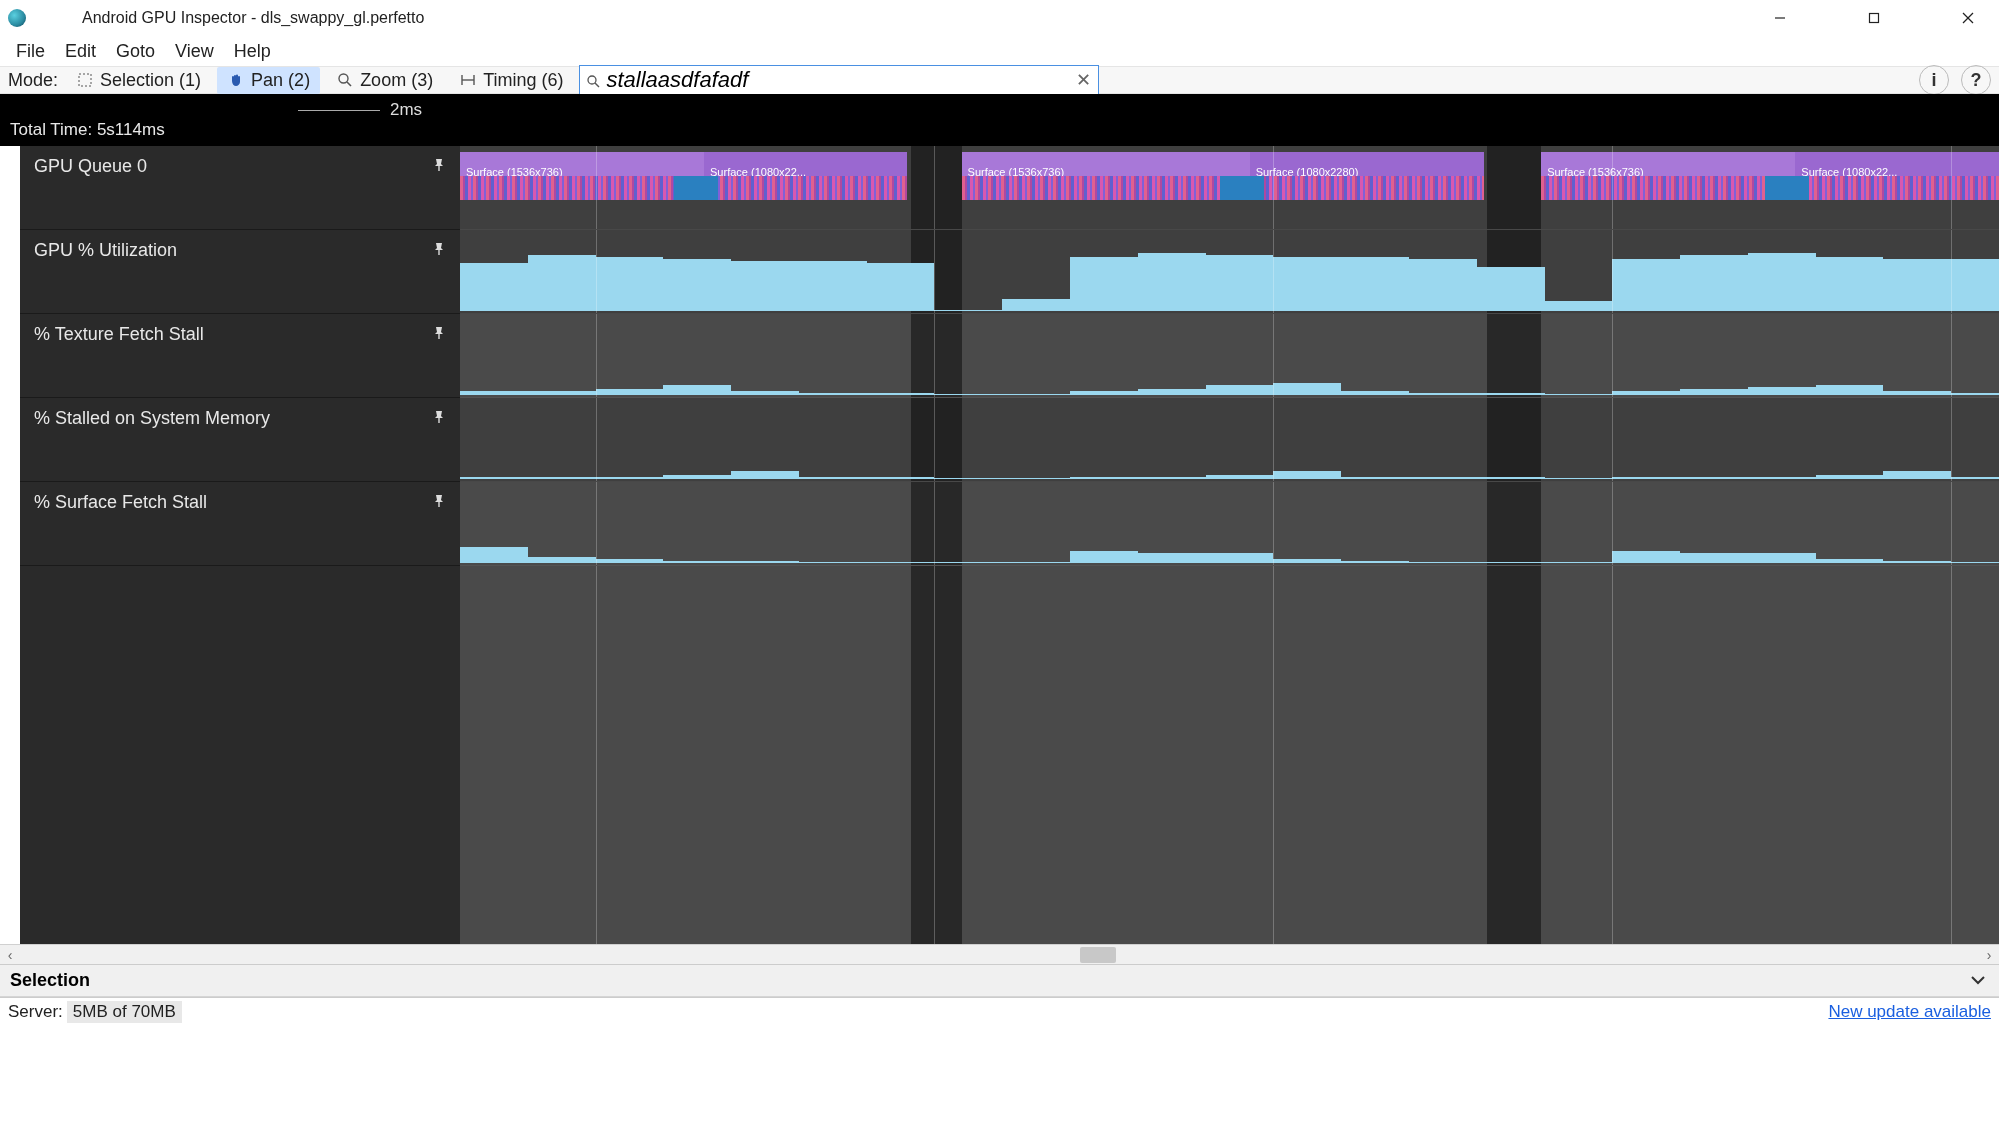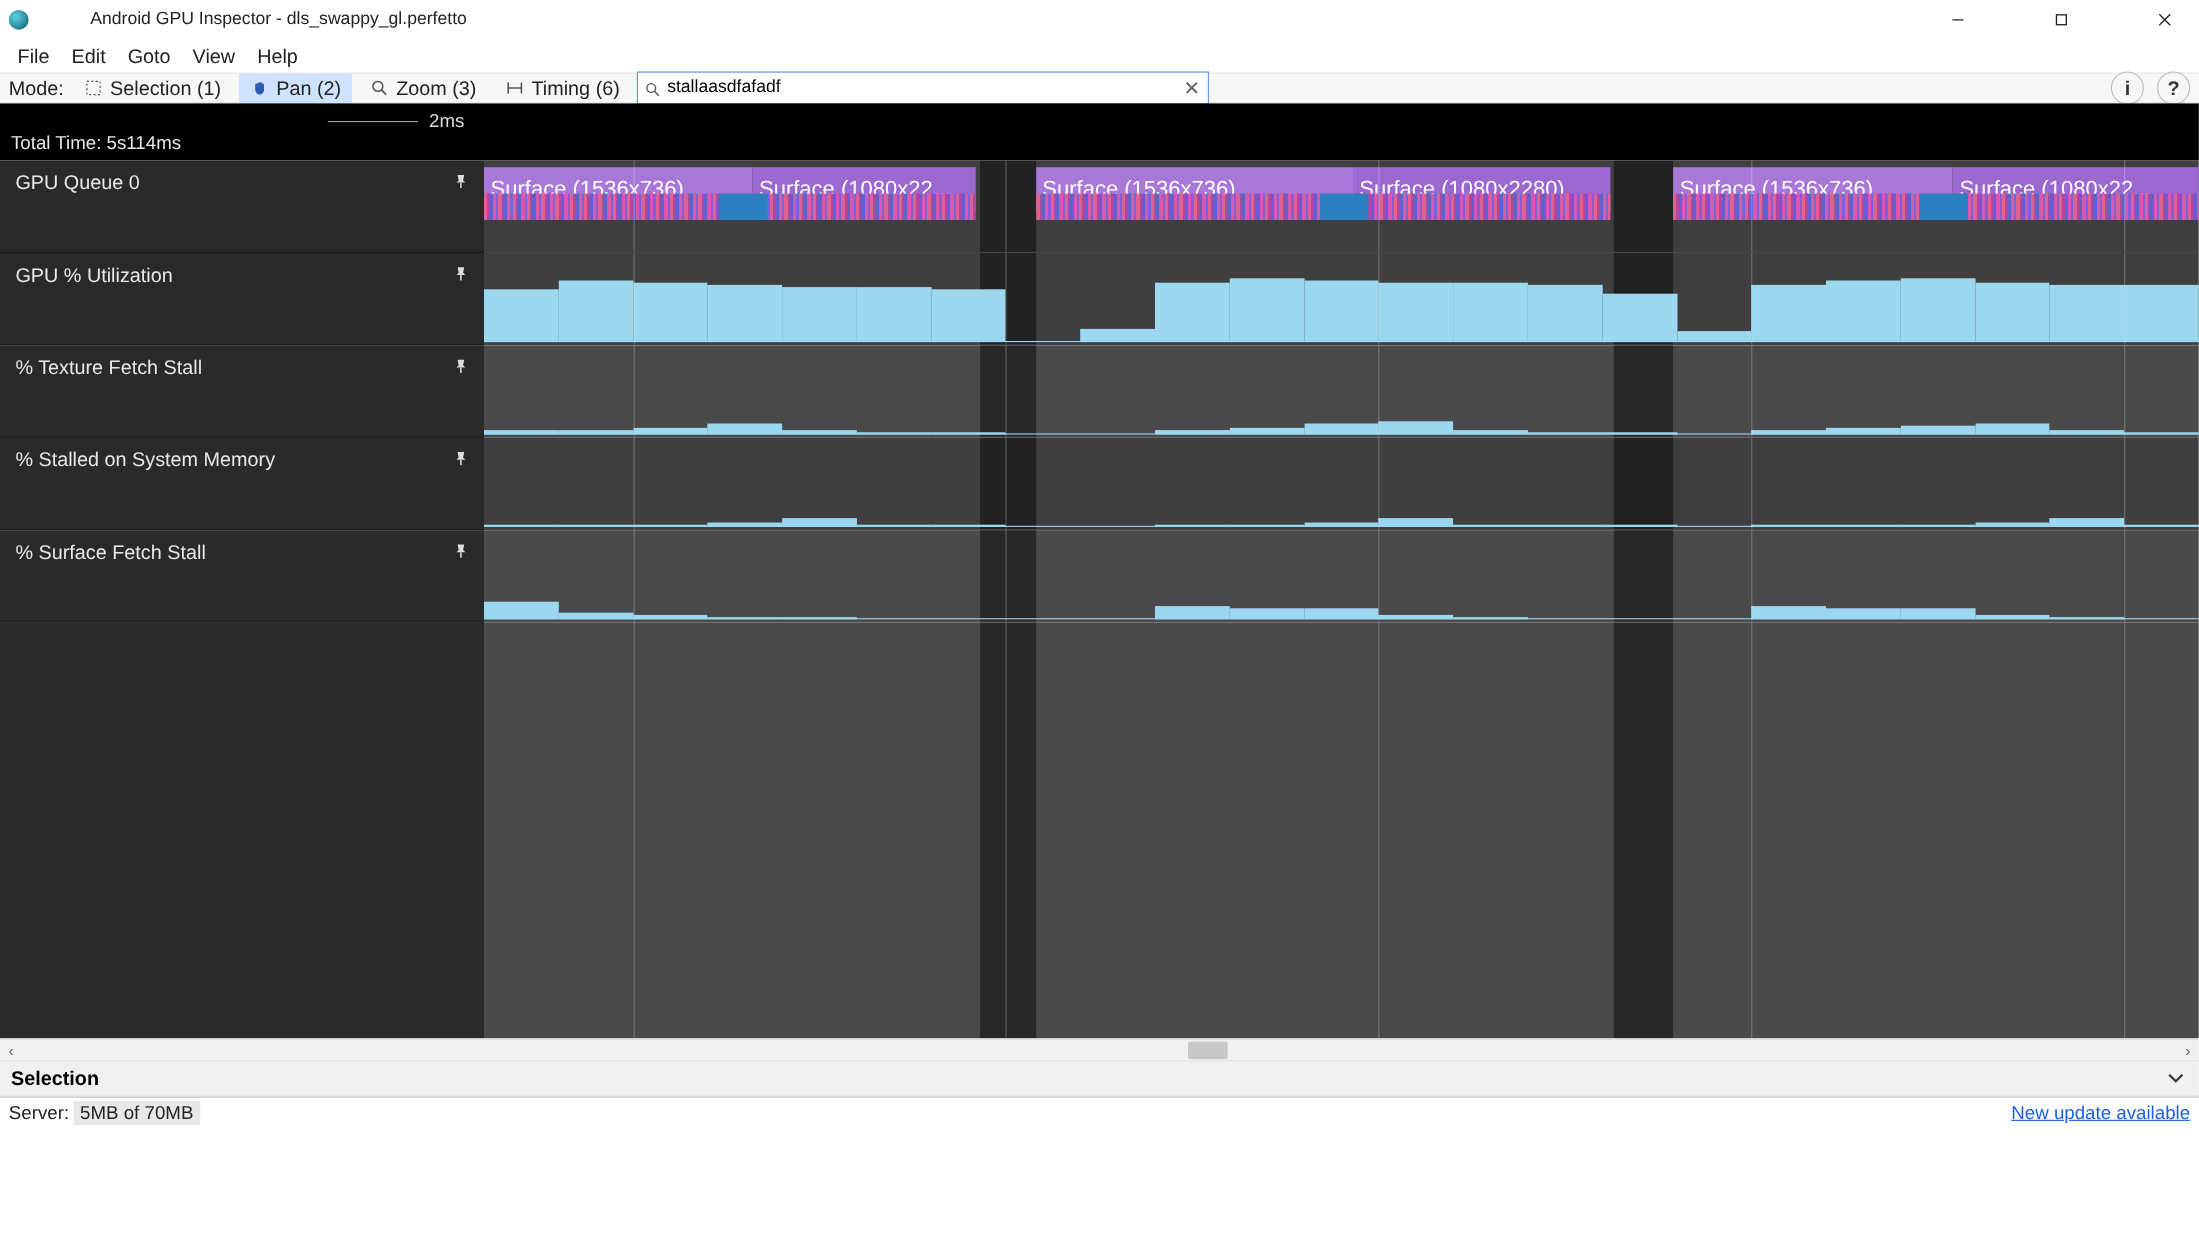--- a/index.html
+++ b/index.html
@@ -18,54 +18,54 @@
 
 
 .toolbar { height: 28px; background: #f7f7f7; border-top: 1px solid #e5e5e5; border-bottom: 1px solid #e5e5e5; display: flex; align-items: center; padding: 0 8px; font-size: 18px; color: #222; gap: 6px; }
 .toolbar .mode-label { margin-right: 2px; }
 .toolbar .mode-btn { display: flex; align-items: center; gap: 6px; padding: 3px 10px; border-radius: 2px; cursor: default; }
 .toolbar .mode-btn.active { background: #cfe3ff; }
 .toolbar .mode-btn .glyph { width: 18px; height: 18px; display: inline-flex; align-items: center; justify-content: center; }
 .toolbar .spacer { flex: 1; }
 .toolbar .search-wrap { display: flex; align-items: center; border: 1px solid #4a90e2; background: #fff; height: 30px; width: 520px; padding: 0 6px; }
 .toolbar .search-wrap .search-icon { width: 16px; height: 16px; margin-right: 4px; }
-.toolbar .search-wrap input { border: 0; outline: 0; flex: 1; font-size: 16px; background: transparent; }
+.toolbar .search-wrap input { border: 0; outline: 0; flex: 1; font-size: 22px; background: transparent; font-style: italic; }
 .toolbar .search-wrap .clear { width: 18px; height: 18px; cursor: default; color: #666; text-align: center; line-height: 18px; }
 .toolbar .right-icon { width: 30px; height: 30px; border: 1px solid #bbb; border-radius: 50%; display: flex; align-items: center; justify-content: center; margin-left: 6px; font-weight: bold; color: #333; cursor: default; }
 
 
 .timeline-header { height: 52px; background: #000; color: #e8e8e8; display: flex; position: relative; font-size: 17px; }
 .track-title-col { width: 440px; flex: none; }
 .timeline-header .total-time { height: 100%; width: 100%; display: flex; align-items: flex-end; padding: 6px 10px; }
 .timeline-header .ruler-area { position: relative; flex: 1; }
 .timeline-header .scale-mark { position: absolute; left: 256px; top: 6px; font-size: 17px; color: #ddd; }
 .timeline-header .scale-mark::before { content: ""; position: absolute; left: -92px; top: 10px; width: 82px; height: 1px; background: #aaa; }
 
 
-.tracks-scroll { position: relative; height: 798px; overflow: hidden; }
+.tracks-scroll { position: relative; height: 798px; overflow: hidden; margin-left: 20px; }
 .track-row { display: flex; height: 64px; position: relative; }
 .track-row.tall { height: 84px; }
 .track-label { width: 440px; flex: none; background: #2a2a2a; color: #e8e8e8; display: flex; align-items: flex-start; padding: 10px 14px; font-size: 18px; border-bottom: 1px solid #1a1a1a; position: relative; }
 .track-label .pin { position: absolute; right: 14px; top: 10px; width: 14px; height: 14px; }
 .track-body { flex: 1; position: relative; border-bottom: 1px solid rgba(255,255,255,0.05); }
 .track-row:nth-child(1) .track-body,
 .track-row:nth-child(2) .track-body,
 .track-row:nth-child(4) .track-body { background: #3f3f3f; }
 .track-row:nth-child(3) .track-body,
 .track-row:nth-child(5) .track-body { background: #4a4a4a; }
 .rest-area { height: 458px; display: flex; }
 .rest-area .track-label-col-fill { width: 440px; background: #2a2a2a; }
 .rest-area .rest-body { flex: 1; background: #4a4a4a; position: relative; }
 
 
 .vsync-dark { position: absolute; top: 0; bottom: 0; background: rgba(0,0,0,0.45); }
 .tracks-scroll .vsync-dark { z-index: 0; }
 
 
-.surface-bar { position: absolute; top: 6px; height: 40px; background: #a878d8; color: #fff; font-size: 20px; padding-left: 6px; overflow: hidden; white-space: nowrap; display: flex; align-items: center; }
+.surface-bar { position: absolute; top: 6px; height: 40px; background: #a878d8; color: #fff; font-size: 11px; padding-left: 6px; overflow: hidden; white-space: nowrap; display: flex; align-items: center; }
 .surface-noise { position: absolute; top: 30px; height: 24px; background: repeating-linear-gradient(90deg,#e06090 0 3px,#b048a0 3px 5px,#6060d0 5px 8px,#d858b0 8px 11px,#8060d8 11px 13px); }
 .surface-noise .blue-chunk { position: absolute; top:0; bottom:0; background:#2a80c0; }
 
 
 .metric-baseline { position: absolute; left: 0; right: 0; bottom: 2px; height: 1px; background: #9bd8ef; }
 .metric-bar { position: absolute; bottom: 2px; background: #9bd8ef; }
 
 
 .hscroll { height: 20px; background: #f0f0f0; display: flex; align-items: center; position: relative; border-top: 1px solid #d0d0d0; }
 .hscroll .arrow { width: 20px; text-align: center; color: #666; font-size: 14px; }

